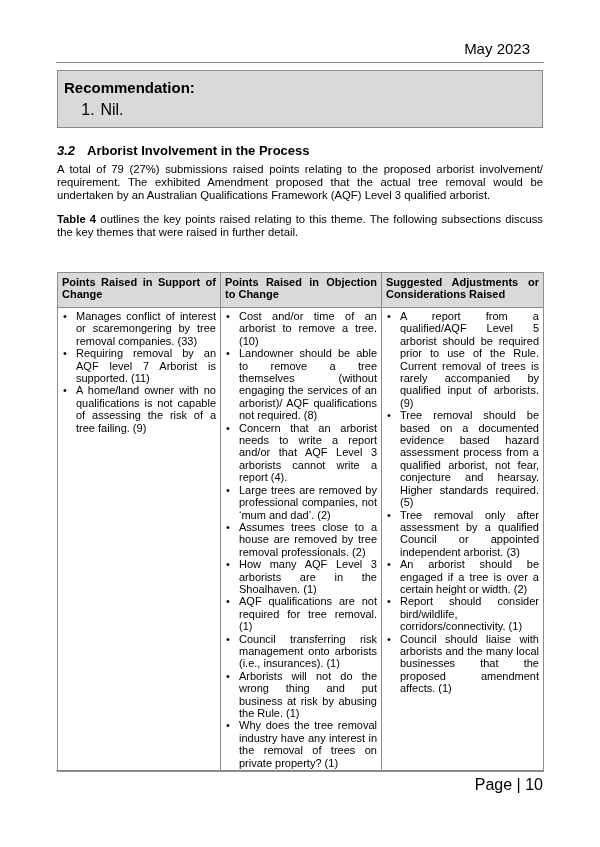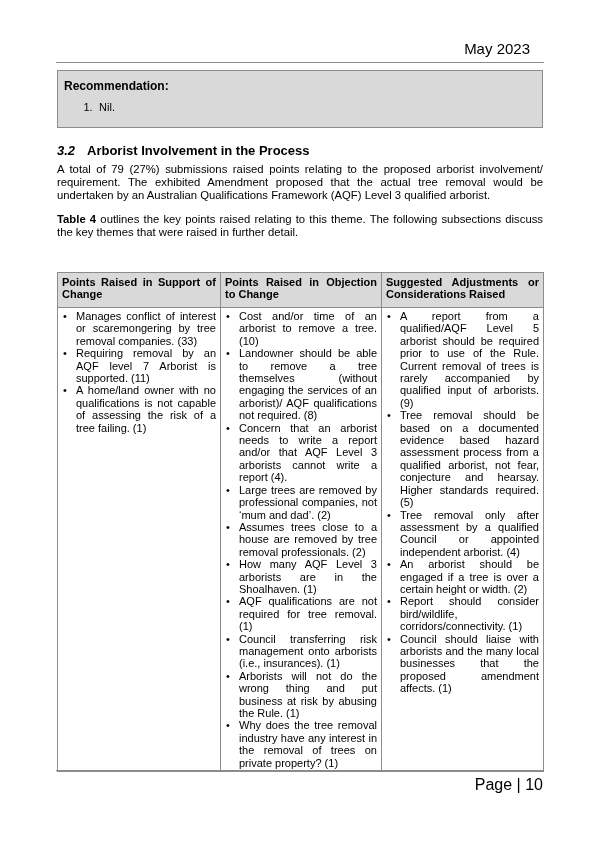--- a/index.html
+++ b/index.html
@@ -1,21 +1,21 @@
 <!DOCTYPE html>
 <html><head>
 <meta charset="utf-8">
 <style>
   html, body { margin: 0; padding: 0; background: #ffffff; }
   body { width: 600px; height: 847px; position: relative; font-family: "Liberation Sans", sans-serif; color: #000; overflow: hidden; }
   .header-date { position: absolute; top: 40px; right: 70px; font-size: 15px; }
   .header-rule { position: absolute; top: 62px; left: 56px; width: 488px; height: 0; border-top: 1.5px solid #8a8a8a; }
   .rec-box { position: absolute; top: 70px; left: 57px; width: 486px; height: 58px; background: #d9d9d9; border: 1px solid #8c8c8c; box-sizing: border-box; }
-  .rec-title { position: absolute; top: 8px; left: 6px; font-size: 12px; font-weight: bold; }
-  .rec-item { position: absolute; top: 30px; left: 22px; font-size: 11px; text-align: center; }
+  .rec-title { position: absolute; top: 8px; left: 6px; font-size: 15px; font-weight: bold; }
+  .rec-item { position: absolute; top: 30px; left: 22px; font-size: 16px; text-align: center; }
   .rec-item .num { display: inline-block; width: 16px; }
   .section-title { position: absolute; top: 143px; left: 57px; font-size: 13px; font-weight: bold; }
   .section-title .sec-num { display: inline-block; width: 30px; font-style: italic; }
   .para { position: absolute; left: 57px; width: 486px; font-size: 11.3px; line-height: 13px; text-align: justify; }
   .para1 { top: 163px; }
   .para2 { top: 213px; }
   .table-caption { position: absolute; top: 263px; left: 57px; font-size: 10px; font-weight: bold; margin-top: 24px; }
   table.themes { position: absolute; top: 272px; left: 57px; width: 486px; border-collapse: collapse; table-layout: fixed; font-size: 11px; line-height: 12.4px; }
   table.themes th, table.themes td { border: 1px solid #8c8c8c; vertical-align: top; }
   table.themes th { background: #d9d9d9; font-weight: bold; text-align: justify; text-align-last: left; padding: 3px 4px 2px 4px; height: 29px; }
@@ -65,42 +65,42 @@
       <th>Points Raised in Objection to Change</th>
       <th>Suggested Adjustments or Considerations Raised</th>
     </tr>
   </thead>
   <tbody>
     <tr class="body-row">
       <td>
         <ul class="pts">
           <li><span class="bullet">•</span><span>Manages conflict of interest or scaremongering by tree removal companies. (33)</span></li>
           <li><span class="bullet">•</span><span>Requiring removal by an AQF level 7 Arborist is supported.  (11)</span></li>
-          <li><span class="bullet">•</span><span>A home/land owner with no qualifications is not capable of assessing the risk of a tree failing. (1)</span></li>
+          <li><span class="bullet">•</span><span>A home/land owner with no qualifications is not capable of assessing the risk of a tree failing. (9)</span></li>
         </ul>
       </td>
       <td>
         <ul class="pts">
           <li><span class="bullet">•</span><span>Cost and/or time of an arborist to remove a tree. (10)</span></li>
           <li><span class="bullet">•</span><span>Landowner should be able to remove a tree themselves (without engaging the services of an arborist)/ AQF qualifications not required. (8)</span></li>
           <li><span class="bullet">•</span><span>Concern that an arborist needs to write a report and/or that AQF Level 3 arborists cannot write a report (4).</span></li>
           <li><span class="bullet">•</span><span>Large trees are removed by professional companies, not ‘mum and dad’. (2)</span></li>
           <li><span class="bullet">•</span><span>Assumes trees close to a house are removed by tree removal professionals. (2)</span></li>
           <li><span class="bullet">•</span><span>How many AQF Level 3 arborists are in the Shoalhaven. (1)</span></li>
           <li><span class="bullet">•</span><span>AQF qualifications are not required for tree removal. (1)</span></li>
           <li><span class="bullet">•</span><span>Council transferring risk management onto arborists (i.e., insurances). (1)</span></li>
           <li><span class="bullet">•</span><span>Arborists will not do the wrong thing and put business at risk by abusing the Rule. (1)</span></li>
           <li><span class="bullet">•</span><span>Why does the tree removal industry have any interest in the removal of trees on private property? (1)</span></li>
         </ul>
       </td>
       <td>
         <ul class="pts">
           <li><span class="bullet">•</span><span>A report from a qualified/AQF Level 5 arborist should be required prior to use of the Rule. Current removal of trees is rarely accompanied by qualified input of arborists. (9)</span></li>
           <li><span class="bullet">•</span><span>Tree removal should be based on a documented evidence based hazard assessment process from a qualified arborist, not fear, conjecture and hearsay. Higher standards required. (5)</span></li>
-          <li><span class="bullet">•</span><span>Tree removal only after assessment by a qualified Council or appointed independent arborist. (4)</span></li>
+          <li><span class="bullet">•</span><span>Tree removal only after assessment by a qualified Council or appointed independent arborist. (3)</span></li>
           <li><span class="bullet">•</span><span>An arborist should be engaged if a tree is over a certain height or width. (2)</span></li>
           <li><span class="bullet">•</span><span>Report should consider bird/wildlife, corridors/connectivity. (1)</span></li>
           <li><span class="bullet">•</span><span>Council should liaise with arborists and the many local businesses that the proposed amendment affects. (1)</span></li>
         </ul>
       </td>
     </tr>
   </tbody>
 </table>
 
 <div class="footer-rule"></div>

